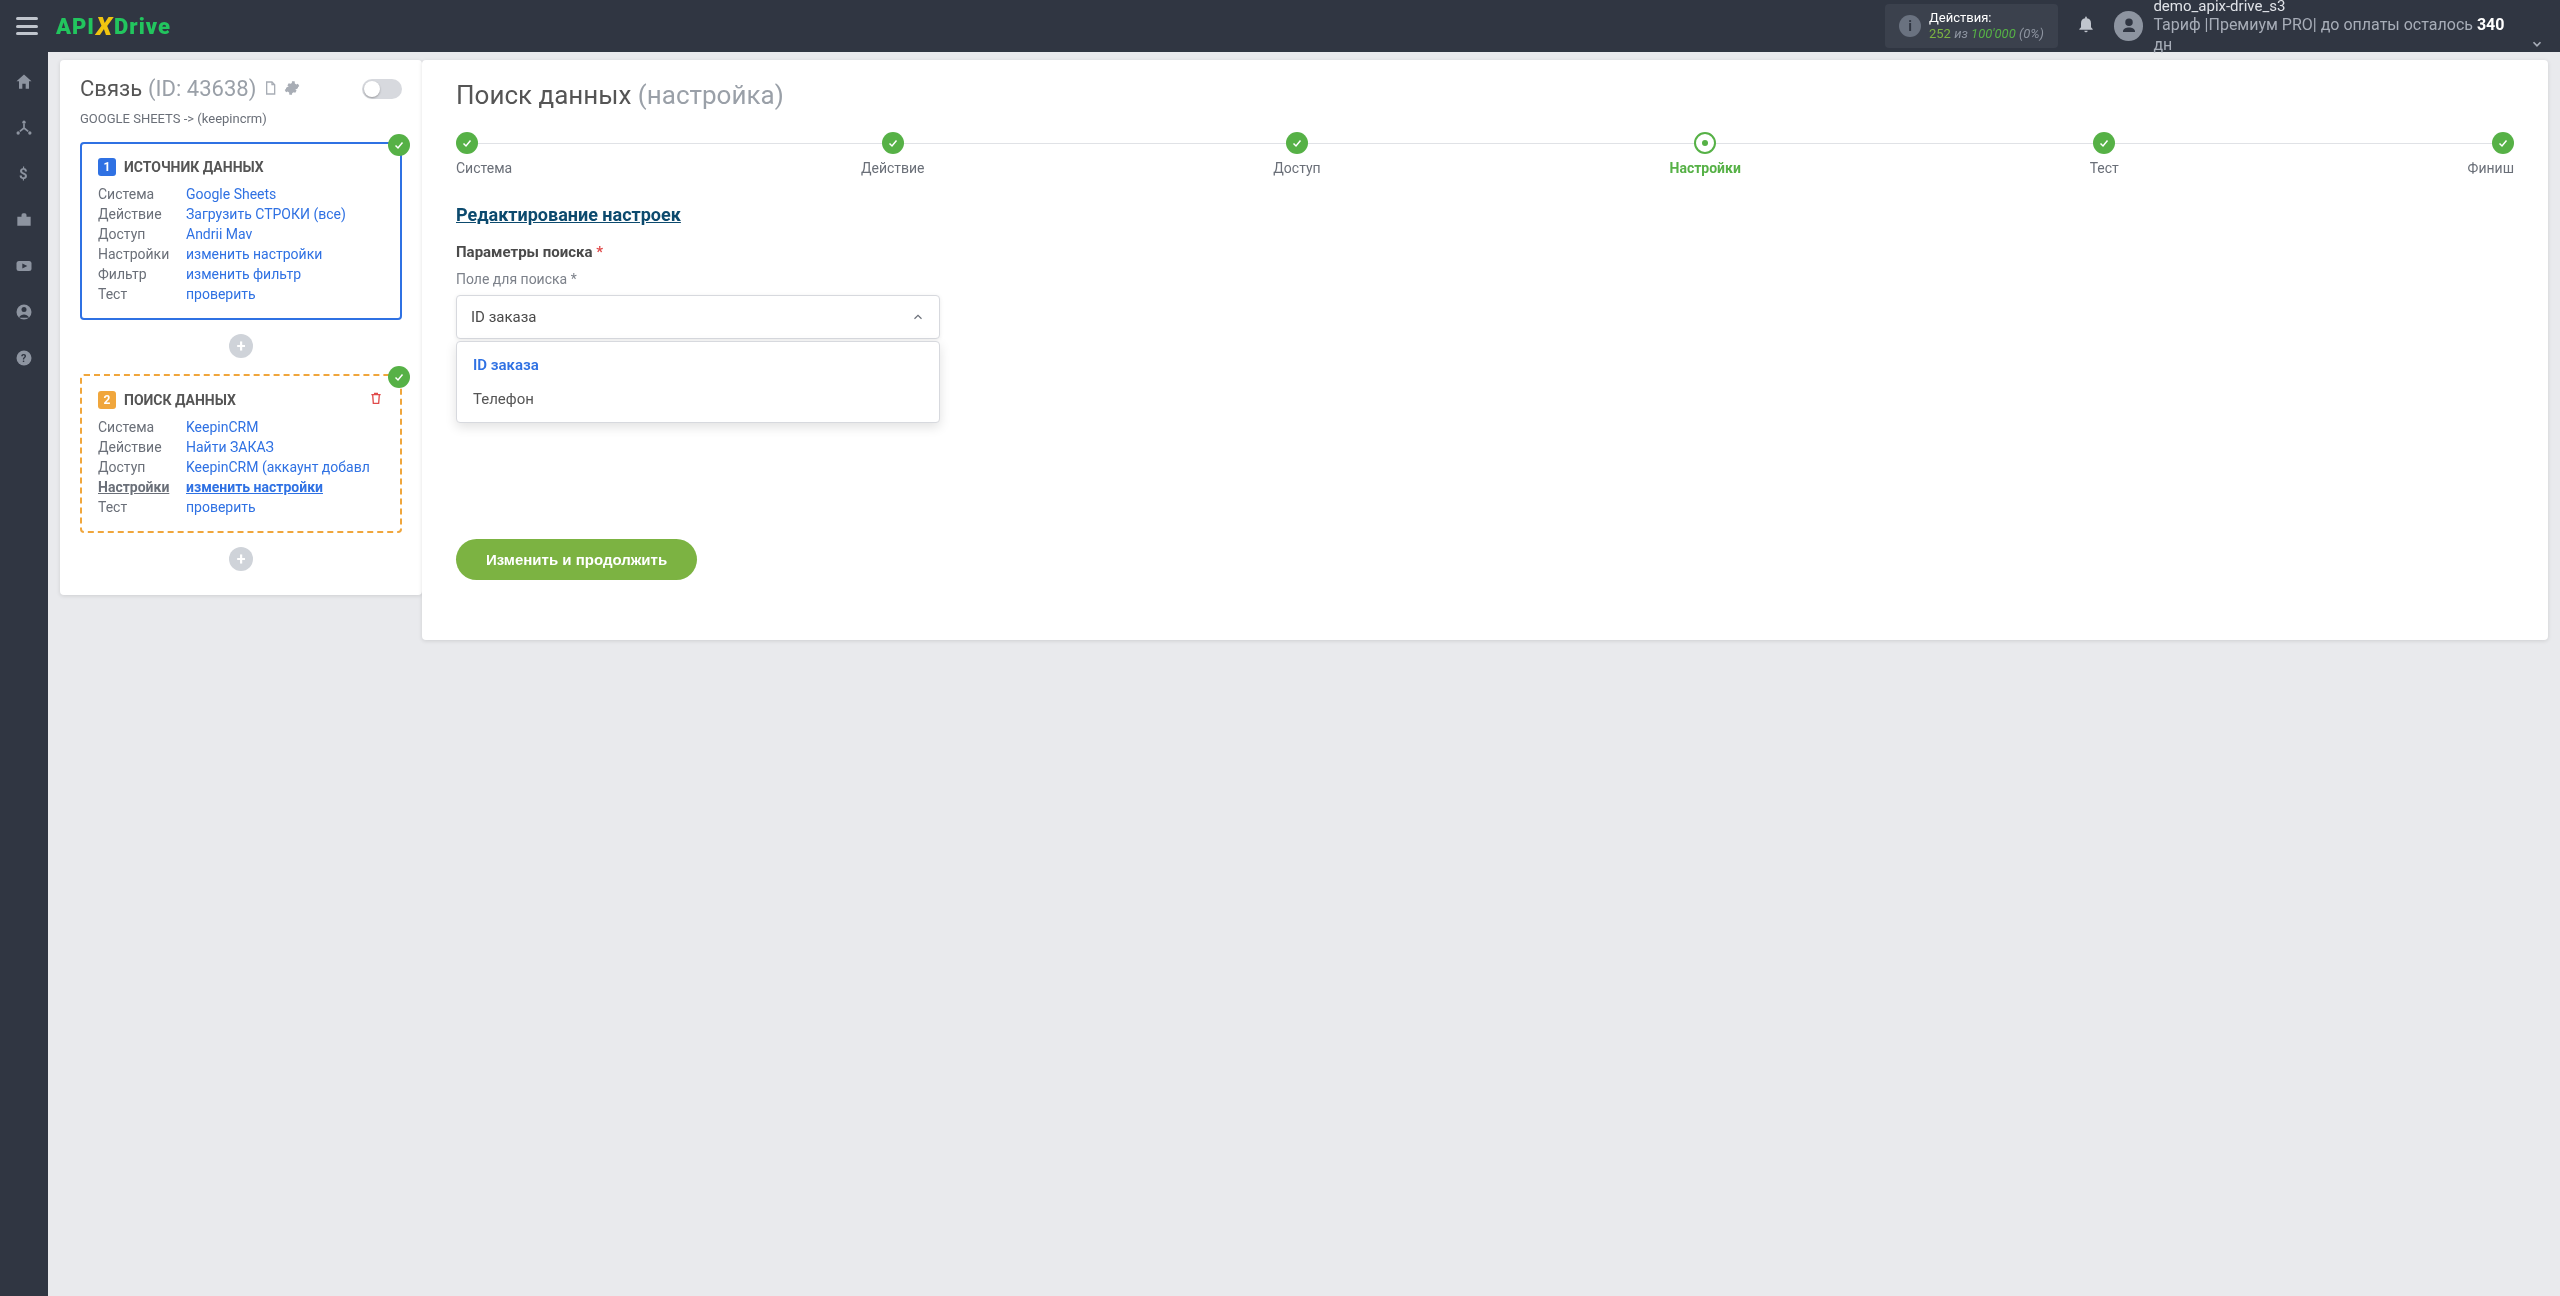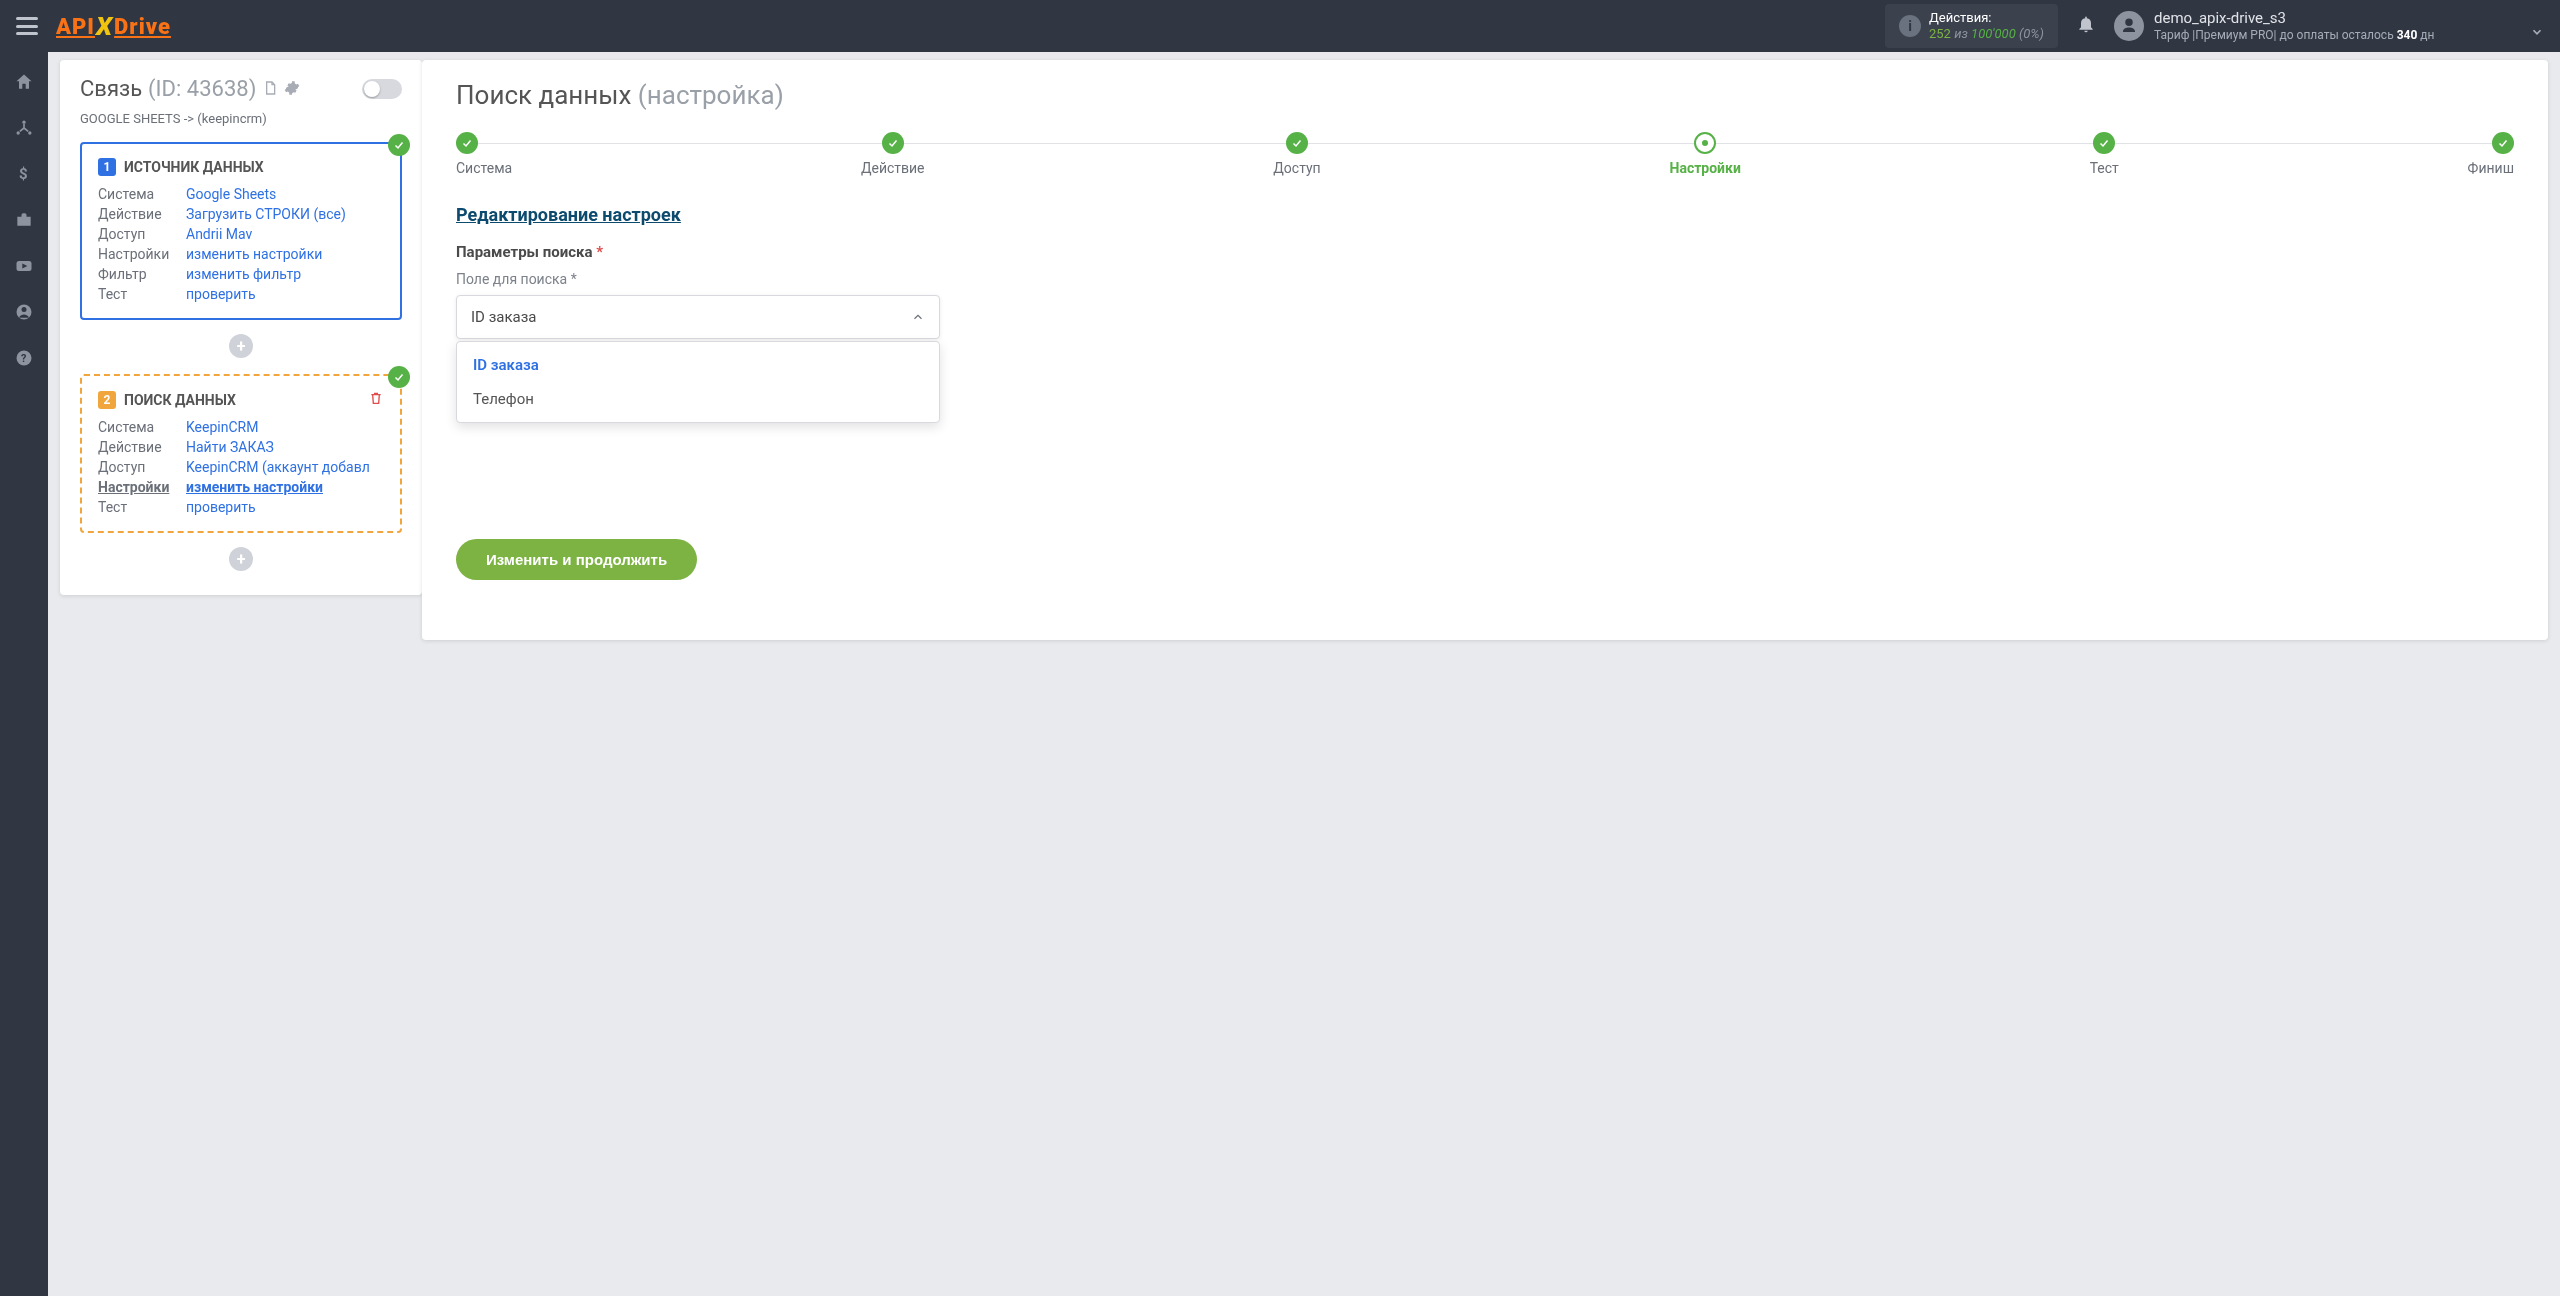--- a/index.html
+++ b/index.html
@@ -1,36 +1,36 @@
 <!DOCTYPE html>
 <html><head>
 <meta charset="utf-8">
 <style>
   * { box-sizing: border-box; margin: 0; padding: 0; }
   body { font-family: -apple-system, BlinkMacSystemFont, "Segoe UI", Roboto, Arial, sans-serif; background: #e9eaed; color: #4a4a4a; }
   .topbar { display:flex; align-items:center; height:52px; background:#303642; color:#fff; padding:0 16px; }
   .hamburger { width:22px; height:18px; display:flex; flex-direction:column; justify-content:space-between; cursor:pointer; margin-right:18px; }
   .hamburger span { display:block; height:3px; background:#c0c5cd; border-radius:2px; }
   .logo { display:flex; align-items:center; font-weight:700; font-size:22px; letter-spacing:1px; }
-  .logo b { color:#f97316;text-decoration:underline; }
+  .logo b { color:#22c55e; }
   .logo .x { color:#f1c40f; font-style:italic; font-size:26px; margin:0 1px; font-weight:900; }
   .spacer { flex:1; }
   .actions-box { background:#3b414d; border-radius:4px; padding:6px 14px; display:flex; align-items:center; gap:8px; margin-right:18px; }
   .info-icon { width:22px; height:22px; border-radius:50%; background:#6a7280; color:#303642; display:flex; align-items:center; justify-content:center; font-weight:bold; font-size:14px; }
   .actions-text { font-size:13px; line-height:1.2; }
   .actions-text .line2 { color:#7cb342; }
   .actions-text .muted { color:#8d94a0; font-style:italic; }
   .bell, .user-avatar { color:#c0c5cd; margin-right:18px; }
   .bell svg { width:20px; height:20px; }
   .user-block { display:flex; align-items:center; gap:10px; }
   .user-avatar { width:30px; height:30px; border-radius:50%; background:#8d94a0; display:flex; align-items:center; justify-content:center; margin-right:0;}
   .user-avatar svg { width:18px; height:18px; fill:#303642; }
   .user-meta { font-size:12px; line-height:1.25; }
   .user-meta .name { font-size:15px; color:#e0e3e8; }
-  .user-meta .tariff { color:#a7adb8; font-size:12px; }
+  .user-meta .tariff { color:#a7adb8; font-size:16px; }
   .user-meta .tariff b { color:#fff; }
   .chevron { margin-left:auto; margin-right:0; color:#a7adb8; }
   .user-block-wrap { display:flex; align-items:flex-end; gap:10px; flex:0 0 430px; }
   
   .shell { display:flex; }
   .sidenav { width:48px; background:#303642; min-height: calc(100vh - 52px); display:flex; flex-direction:column; align-items:center; padding-top:16px; gap:18px; }
   .sidenav .nitem { color:#8d94a0; width:28px; height:28px; display:flex; align-items:center; justify-content:center; cursor:pointer; }
   .sidenav .nitem svg { width:20px; height:20px; fill:currentColor; }
   
   .content { flex:1; padding:8px 12px; display:flex; align-items:flex-start; }

